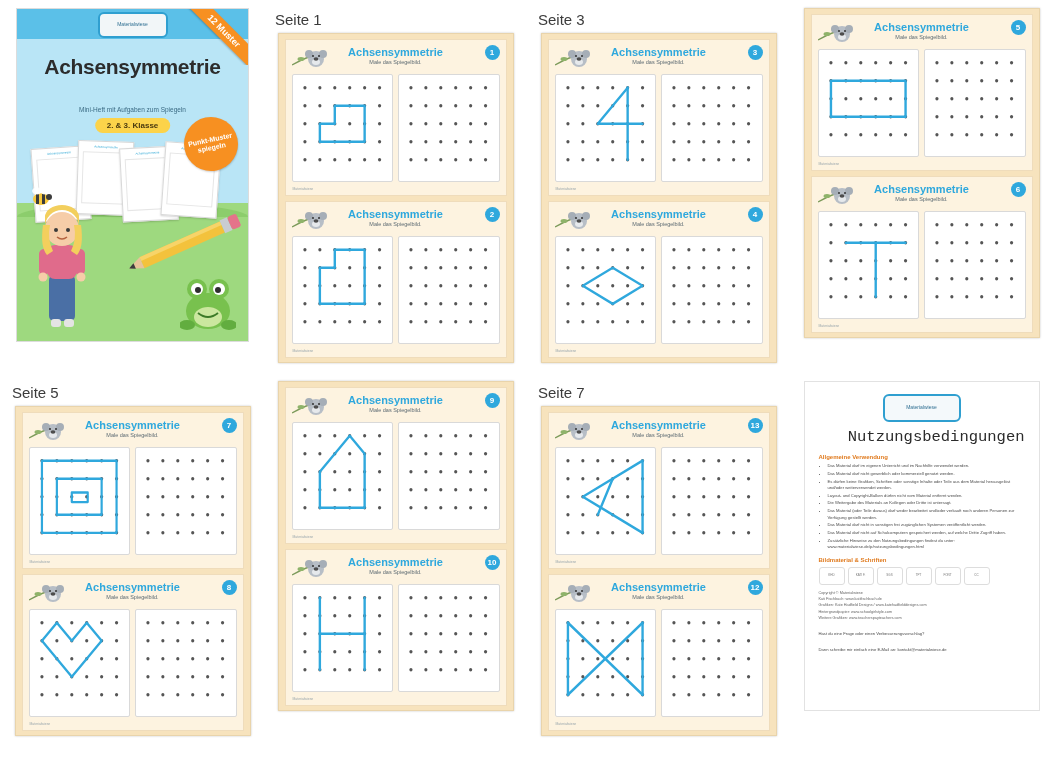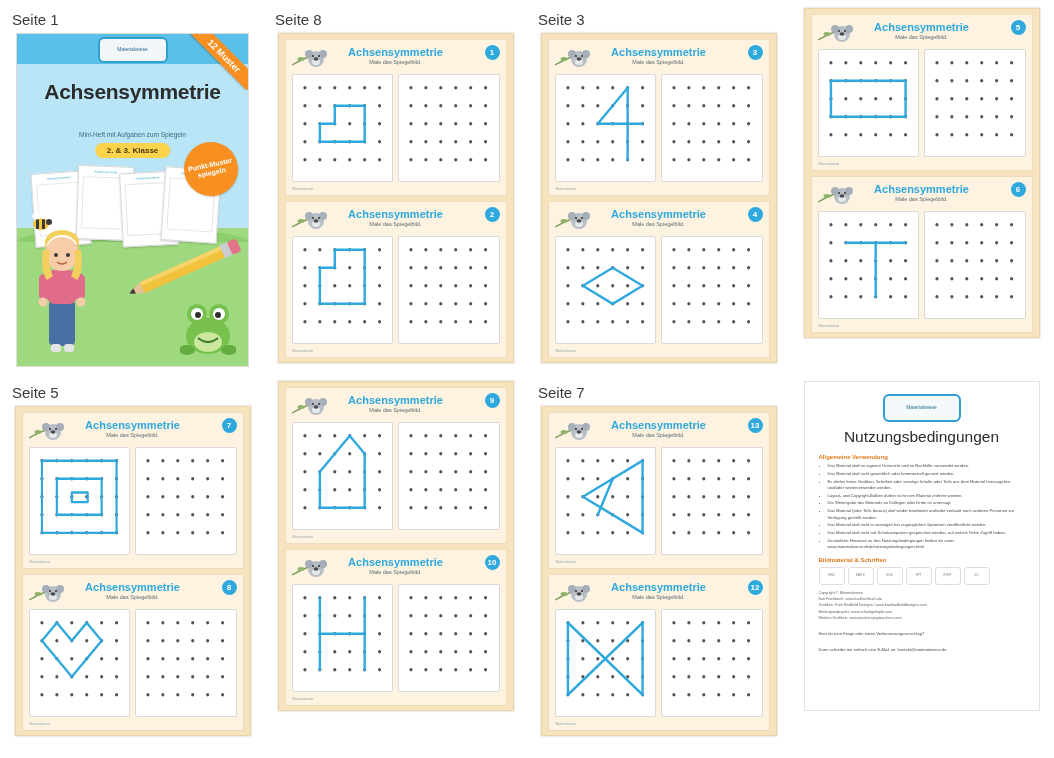--- a/index.html
+++ b/index.html
@@ -224,21 +224,21 @@
     padding: 10px 14px;
     overflow: hidden;
   }
   .terms-logo {
     width: 78px; height: 28px; margin: 2px auto 6px;
     border: 2px solid #2f9fd0; border-radius: 6px; background: #f4f9fb;
     font-size: 5px; color: #2f6f92; display: flex; align-items: center;
     justify-content: center; text-align: center; line-height: 1.1;
   }
   .terms-title {
-    text-align: center; font-size: 15.5px; color: #2b2b2b; margin: 2px 0 8px;
+    text-align: right; font-size: 15.5px; color: #2b2b2b; margin: 2px 0 8px; font-family: Liberation Mono, monospace;
   }
   .terms-h {
     font-size: 6px; color: #e07b1f; font-weight: bold; margin: 6px 0 3px;
   }
   .terms-list { margin: 0; padding-left: 9px; }
   .terms-list li {
     font-size: 4.2px; color: #4a4a4a; line-height: 1.5; margin-bottom: 1.5px;
   }
   .badge-row { display: flex; gap: 3px; margin: 4px 0 5px; flex-wrap: wrap; }
   .badge {
@@ -249,21 +249,20 @@
   .terms-small { font-size: 3.8px; color: #666; line-height: 1.7; }
   .terms-note { font-size: 4.2px; color: #4a4a4a; margin-top: 9px; line-height: 1.6; }
 </style>
 </head>
 <body>
 
 <div class="sheet">
   <div class="grid">
 
     <div class="cell">
-      <div class="page-label">Seite 1</div>
       <div class="thumb">
         <div class="cover">
           <div class="cover-sky"></div>
           <div class="cover-ground"></div>
           <div class="cover-top-band"></div>
           <div class="logo-badge">Materialwiese</div>
           <div class="corner-ribbon">
             <span>12 Muster</span>
           </div>
           <div class="cover-title">Achsensymmetrie</div>
@@ -337,21 +336,21 @@
             <circle cx="38" cy="23" r="3" fill="#2f2f2f"></circle>
             <path d="M18 46 q10 8 20 0" stroke="#3c7a28" stroke-width="2" fill="none"></path>
             <ellipse cx="7" cy="58" rx="8" ry="5" fill="#62ad3f"></ellipse>
             <ellipse cx="49" cy="58" rx="8" ry="5" fill="#62ad3f"></ellipse>
           </svg>
         </div>
       </div>
     </div>
 
     <div class="cell">
-      <div class="page-label">Seite 8</div>
+      <div class="page-label">Seite 1</div>
       <div class="thumb">
         <div class="paper">
           <div class="ws">
 
             <div class="ws-half">
               <div class="ws-head">
                 <svg class="ws-koala" viewBox="0 0 40 30">
                   <path d="M0 22 q10 -6 22 -10" stroke="#7c9a5a" stroke-width="1.4" fill="none"></path>
                   <ellipse cx="9" cy="16" rx="3.5" ry="2" fill="#8fb36a"></ellipse>
                   <ellipse cx="17" cy="11" rx="3.5" ry="2" fill="#8fb36a"></ellipse>

